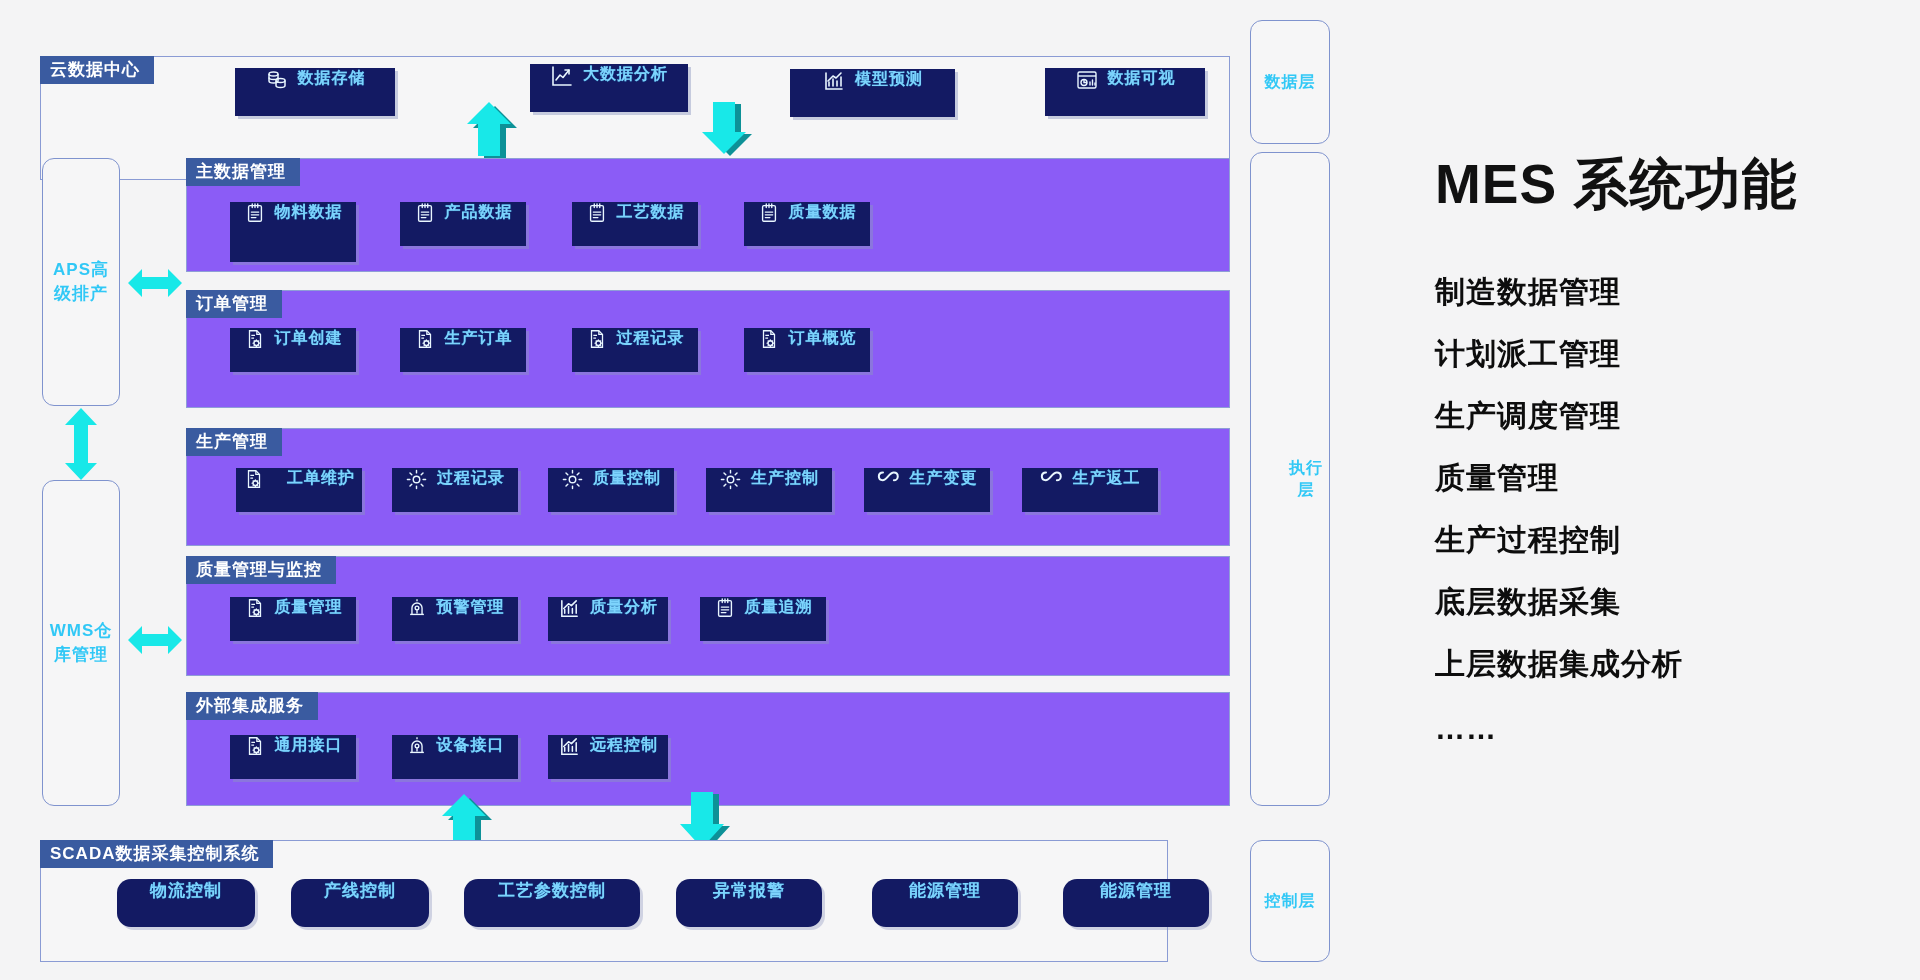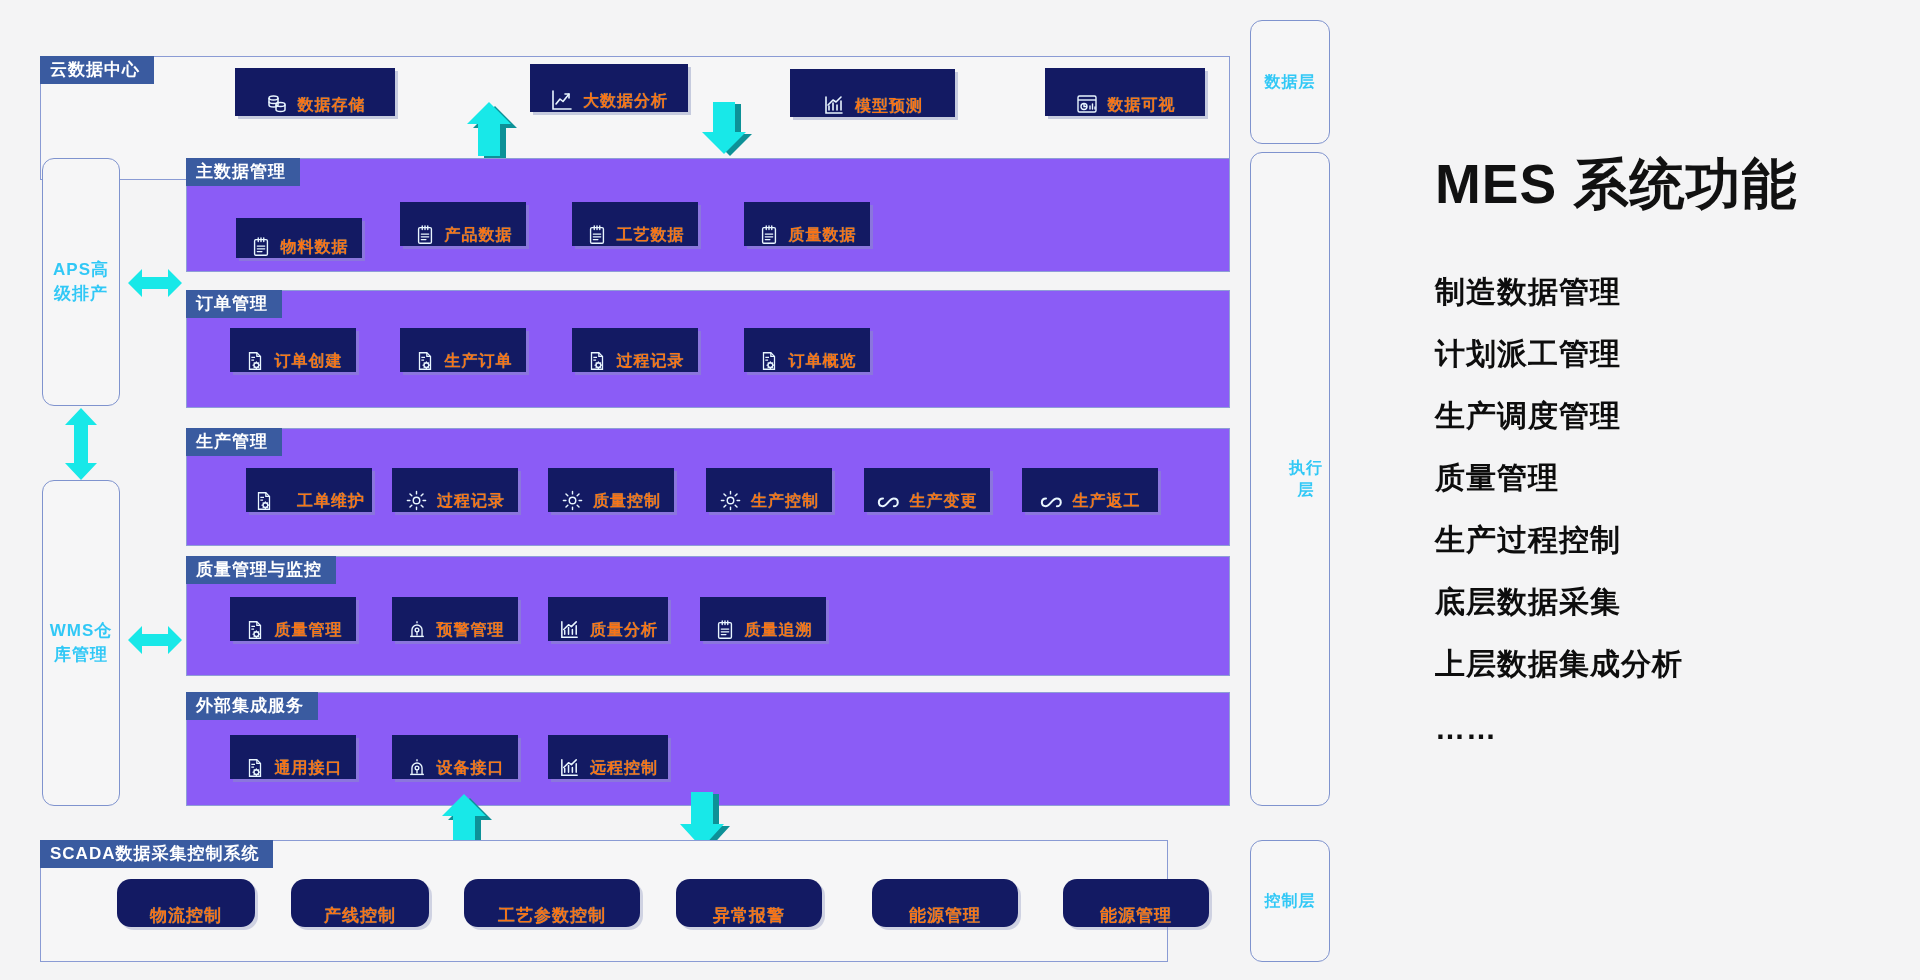--- a/index.html
+++ b/index.html
@@ -36,23 +36,23 @@
     letter-spacing:1px;
     padding:3px 14px 4px 10px;
     white-space:nowrap;
     line-height:1.25;
   }
 
   
   .btn{
     position:absolute;
     background:#131a63;
-    color:#f97316;
+    color:#7dd3fc;
     display:flex;
-    align-items:flex-end;
+    align-items:flex-start;
     justify-content:center;
     gap:9px;
     font-size:16px;
     font-weight:700;
     letter-spacing:1px;
     box-sizing:border-box;
     padding:0 20px;
     white-space:nowrap;
     box-shadow:3px 3px 0 rgba(140,150,190,.45);
   }
@@ -181,21 +181,21 @@
       <polygon points="29,4 51,4 51,34 62,34 40,56 18,34 29,34" fill="#0d9197"></polygon>
       <polygon points="23,2 45,2 45,32 56,32 34,54 12,32 23,32" fill="#18e8e8"></polygon>
     </svg>
   </div>
 
   <div class="panel panel-outer" style="left:180px;top:152px;width:1050px;height:654px;background:transparent;border:none;"></div>
 
   <div class="sect" style="left:186px;top:158px;width:1044px;height:114px;">
     <div class="sect-title">主数据管理</div>
   </div>
-  <div class="btn" style="left:236px;top:202px;width:126px;height:40px;margin-top:16px;">
+  <div class="btn" style="left:230px;top:202px;width:126px;height:60px;">
     <span>
       <svg width="22" height="22" viewBox="0 0 24 24" fill="none" stroke="#e9f6ff" stroke-width="1.5">
         <rect x="5" y="4" width="14" height="17" rx="1.5"></rect>
         <path d="M9 2v4M12 2v4M15 2v4" stroke-linecap="round"></path>
         <path d="M8 11h8M8 14h8M8 17h5" stroke-linecap="round"></path>
       </svg>
     </span>
     <span class="lbl">物料数据</span>
   </div>
   <div class="btn" style="left:400px;top:202px;width:126px;height:44px;">
@@ -277,21 +277,21 @@
         <circle cx="13.5" cy="16.5" r="2.6"></circle>
         <path d="M13.5 12.9v1M13.5 20.1v1M9.9 16.5h1M16.1 16.5h1M11 14l.7.7M15.3 18.3l.7.7M16 14l-.7.7M11.7 18.3l-.7.7" stroke-linecap="round"></path>
       </svg>
     </span>
     <span class="lbl">订单概览</span>
   </div>
 
   <div class="sect" style="left:186px;top:428px;width:1044px;height:118px;">
     <div class="sect-title">生产管理</div>
   </div>
-  <div class="btn" style="left:246px;top:468px;width:126px;height:44px;gap:22px;">
+  <div class="btn" style="left:236px;top:468px;width:126px;height:44px;gap:22px;">
     <span>
       <svg width="22" height="22" viewBox="0 0 24 24" fill="none" stroke="#e9f6ff" stroke-width="1.4">
         <path d="M6 3h8l4 4v14H6z"></path>
           <path d="M14 3v4h4"></path>
           <path d="M8 8h4M8 11h3"></path>
         <circle cx="13.5" cy="16.5" r="2.6"></circle>
         <path d="M13.5 12.9v1M13.5 20.1v1M9.9 16.5h1M16.1 16.5h1M11 14l.7.7M15.3 18.3l.7.7M16 14l-.7.7M11.7 18.3l-.7.7" stroke-linecap="round"></path>
       </svg>
     </span>
     <span class="lbl">工单维护</span>

